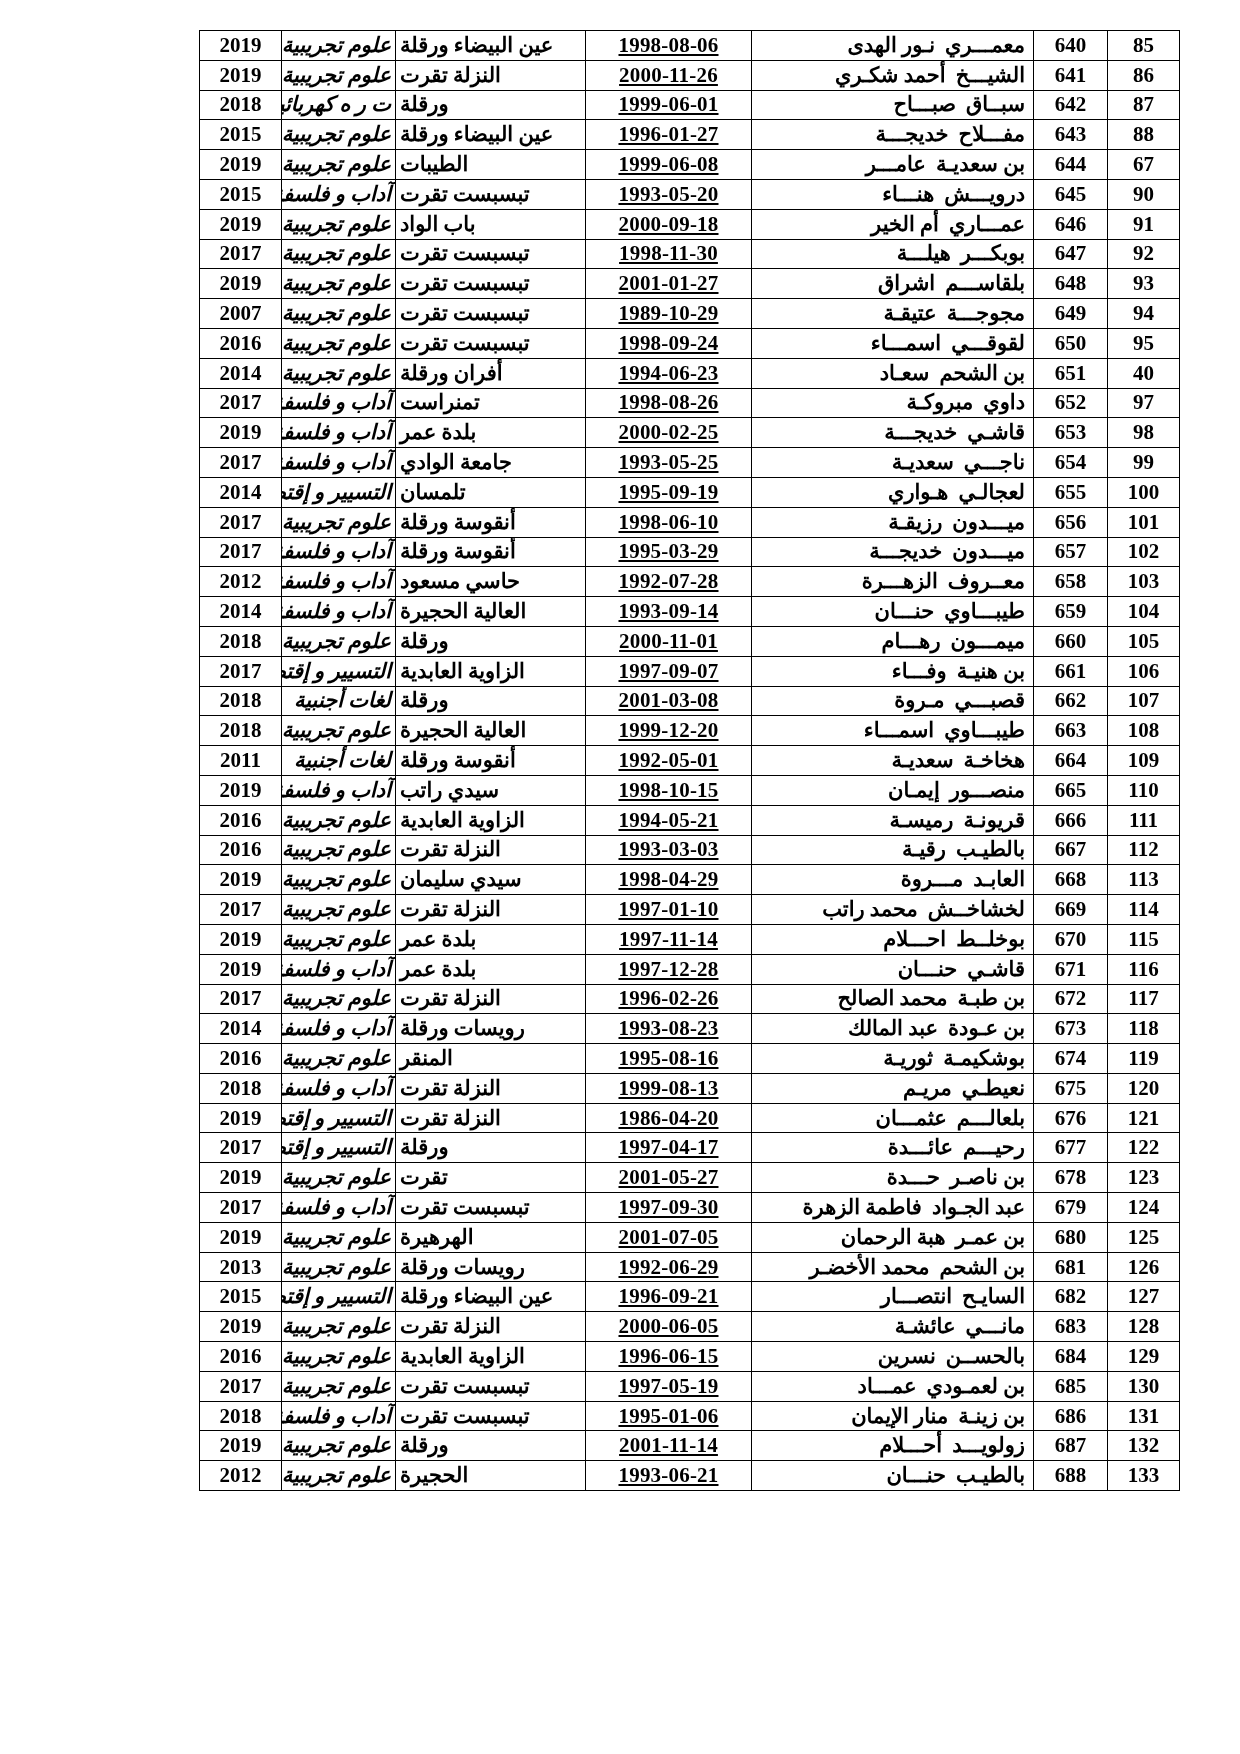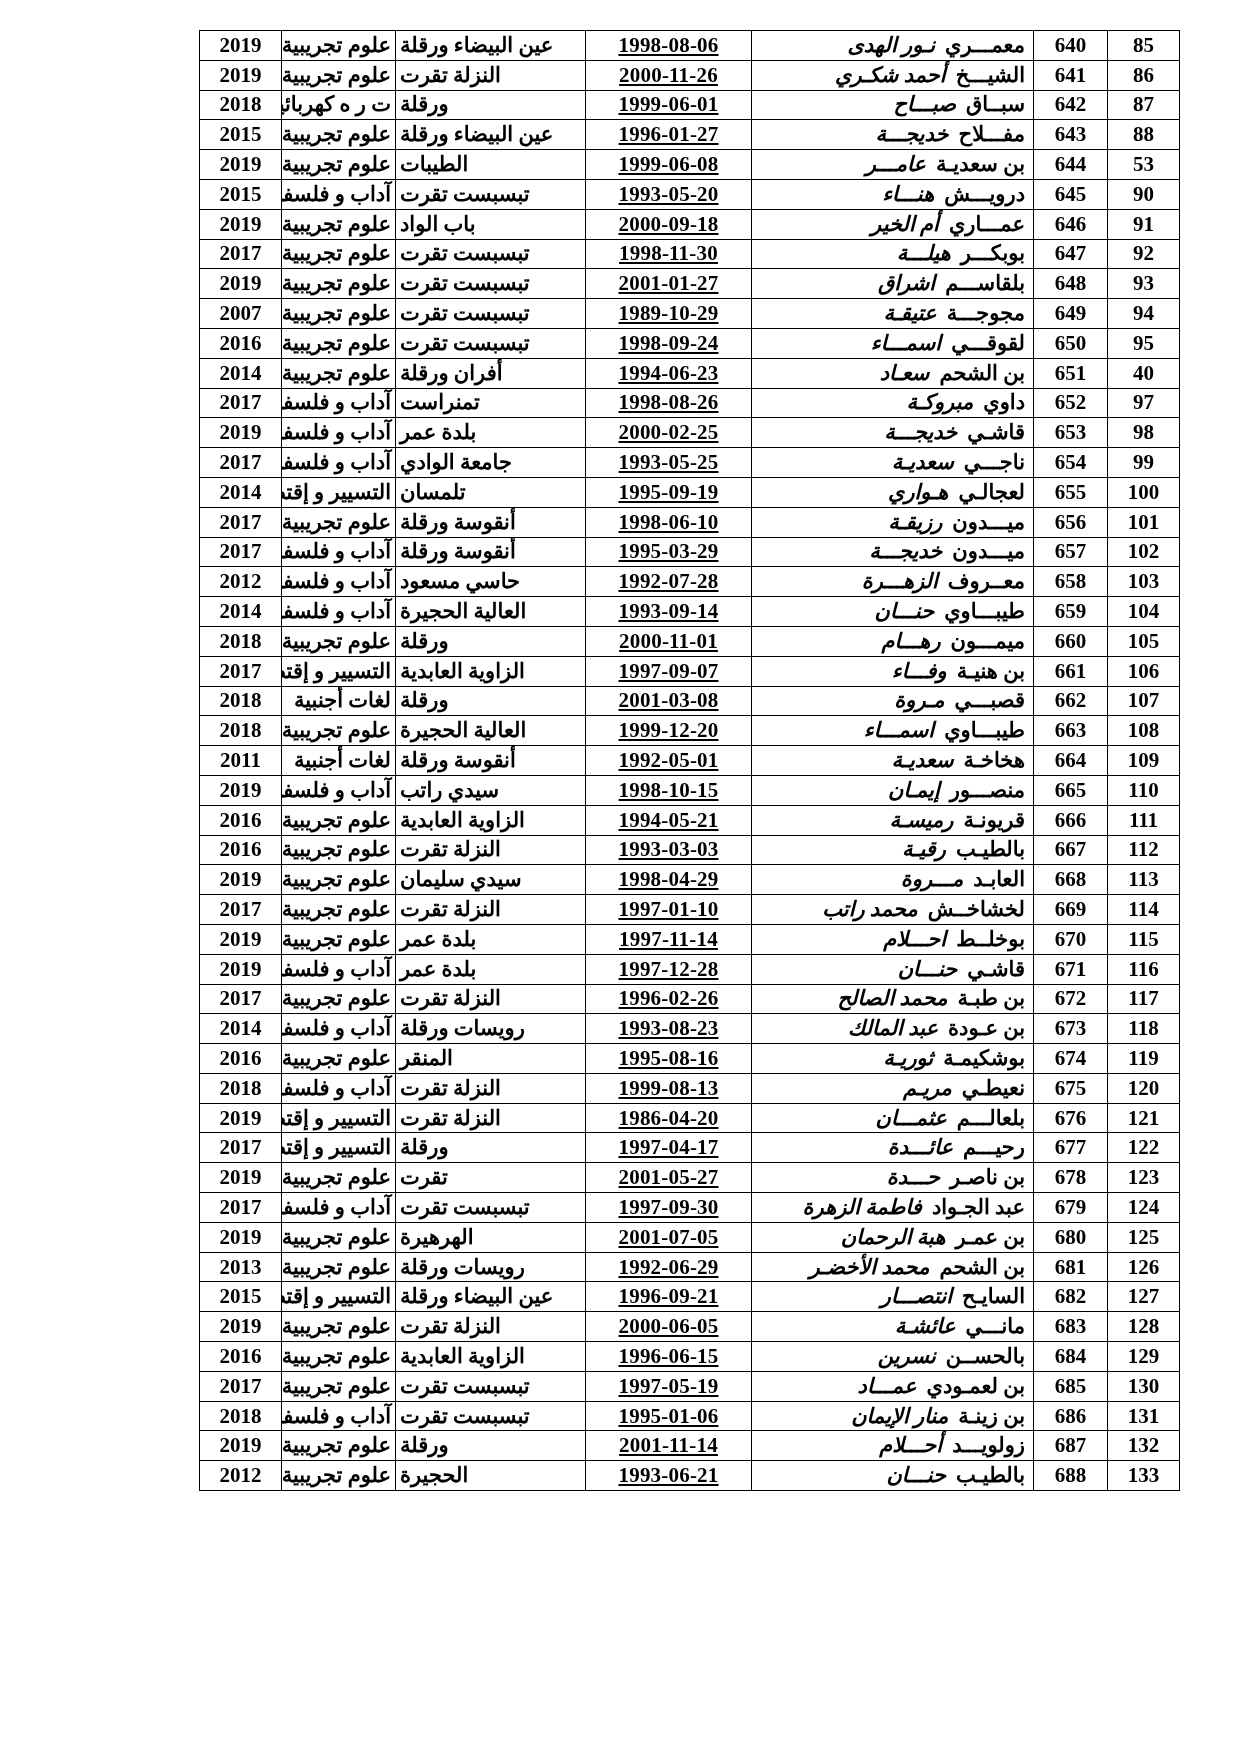--- a/index.html
+++ b/index.html
@@ -71,33 +71,33 @@
   .surname {
     flex: 0 0 auto;
     padding-right: 4px;
     padding-left: 10px;
     white-space: nowrap;
   }
   .given {
     flex: 0 0 auto;
     white-space: nowrap;
     padding-left: 4px;
-    font-style: italic;
   }
 
   td.place {
     text-align: left;
     overflow: hidden;
     text-overflow: clip;
   }
   td.spec {
     text-align: right;
     overflow: hidden;
     text-overflow: clip;
     font-size: 20px;
+    font-style: italic;
   }
 </style>
 </head>
 <body>
 
 <div class="page">
   <table class="roster">
     <colgroup>
       <col class="c-seq">
       <col class="c-id">
@@ -158,21 +158,21 @@
               <span class="surname">مفـــلاح</span>
               <span class="given">خديجـــة</span>
             </div>
           </td>
           <td class="dob">1996-01-27</td>
           <td class="place">عين البيضاء ورقلة</td>
           <td class="spec">علوم تجريبية</td>
           <td class="year">2015</td>
         </tr>
         <tr>
-          <td class="seq">53</td>
+          <td class="seq">67</td>
           <td class="id">644</td>
           <td class="name">
             <div class="name-wrap">
               <span class="surname">بن سعديـة</span>
               <span class="given">عامـــر</span>
             </div>
           </td>
           <td class="dob">1999-06-08</td>
           <td class="place">الطيبات</td>
           <td class="spec">علوم تجريبية</td>

